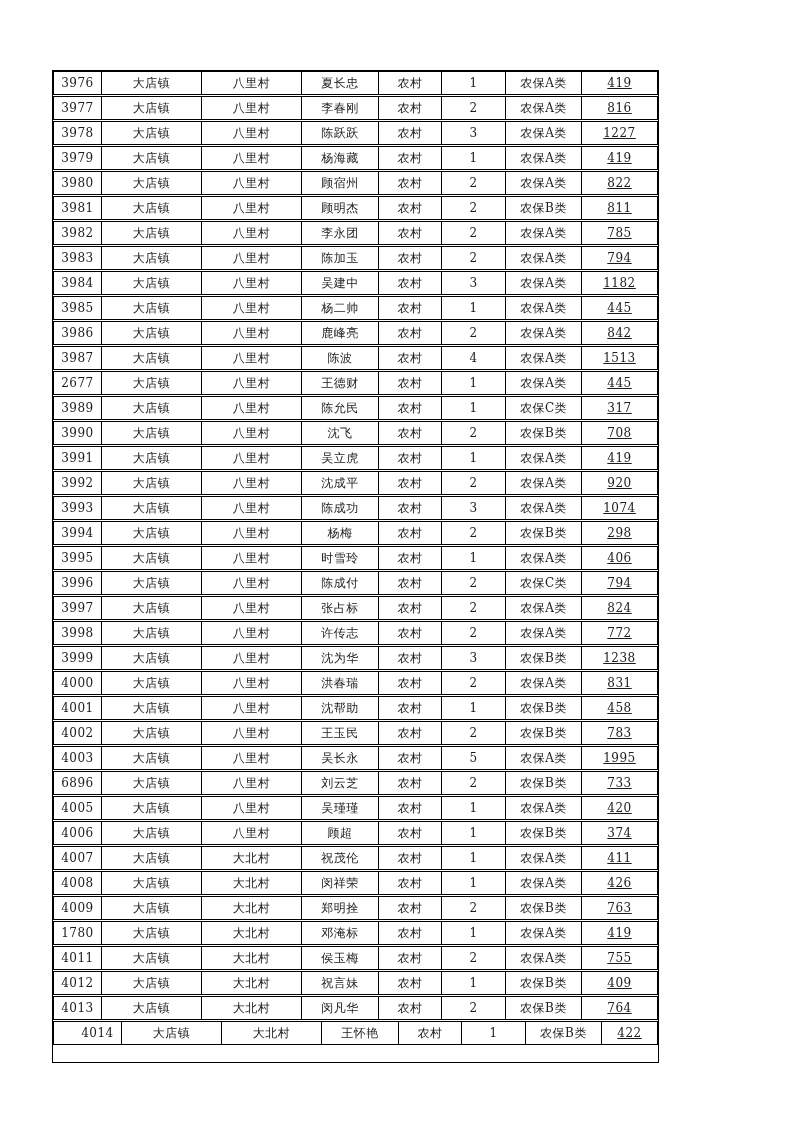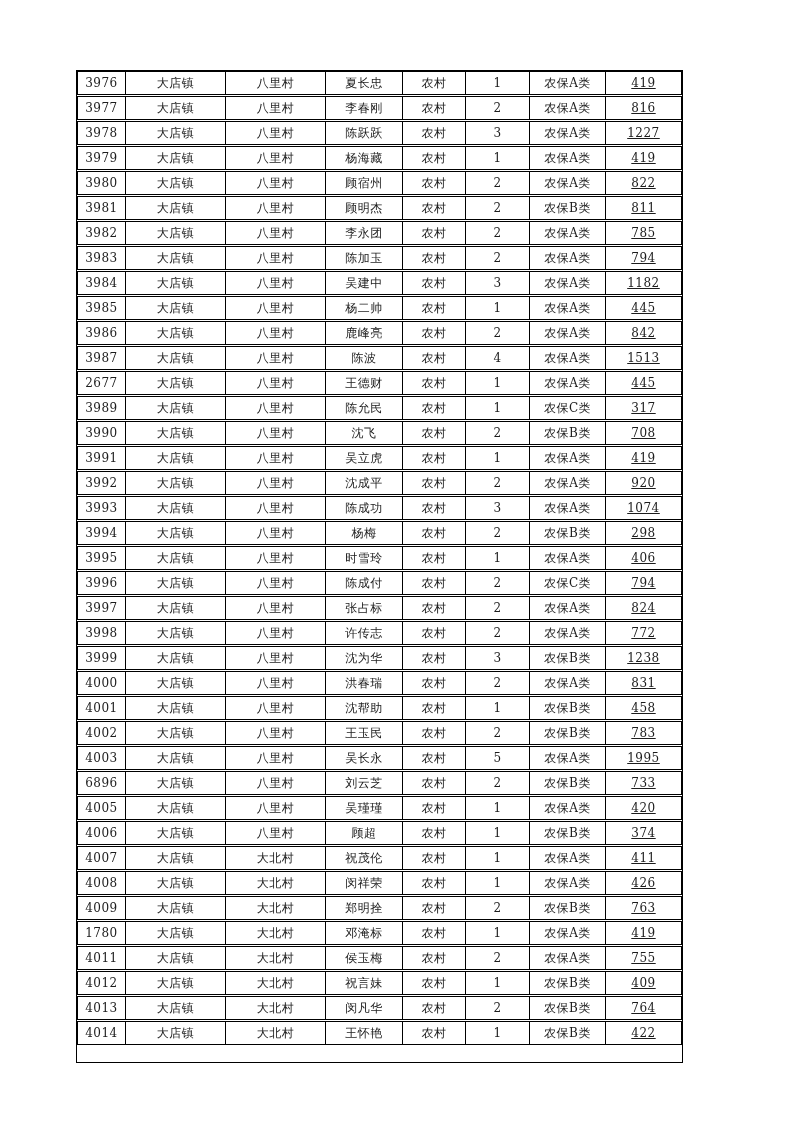--- a/index.html
+++ b/index.html
@@ -11,37 +11,38 @@
     position: relative;
     width: 793px;
     height: 1122px;
     background: #ffffff;
     overflow: hidden;
     font-family: "DejaVu Serif", "Liberation Serif", serif;
     color: #1c1c1c;
   }
   .table-wrap {
     position: absolute;
-    left: 76px;
+    left: 52px;
     top: 70px;
     width: 607px;
     border: 1px solid #000000;
     box-sizing: border-box;
     background: #ffffff;
   }
   .trow {
     display: flex;
     height: 24px;
     box-sizing: border-box;
     border: 1px solid #000000;
     margin-bottom: 1px;
     background: #ffffff;
   }
   .trow:last-child {
     margin-bottom: 17px;
+    padding-left: 20px;
   }
   .tcell {
     box-sizing: border-box;
     border-right: 1px solid #000000;
     display: flex;
     align-items: center;
     justify-content: center;
     font-size: 12px;
     line-height: 1;
     white-space: nowrap;

